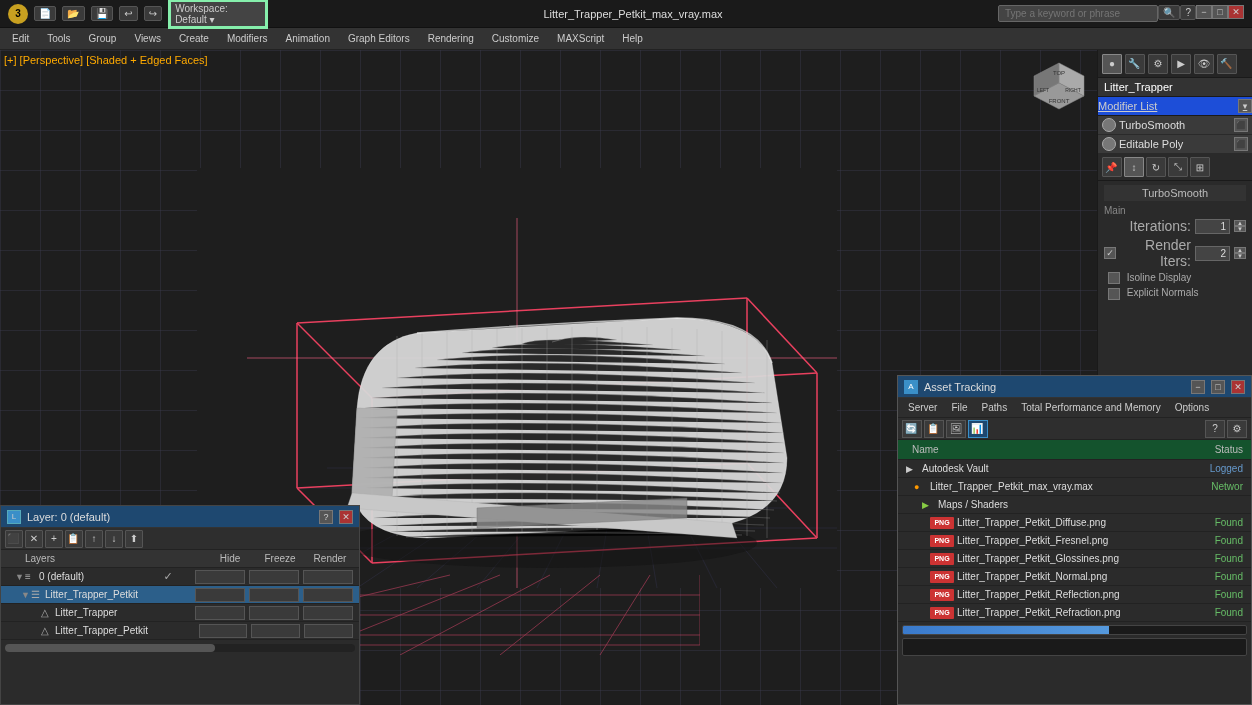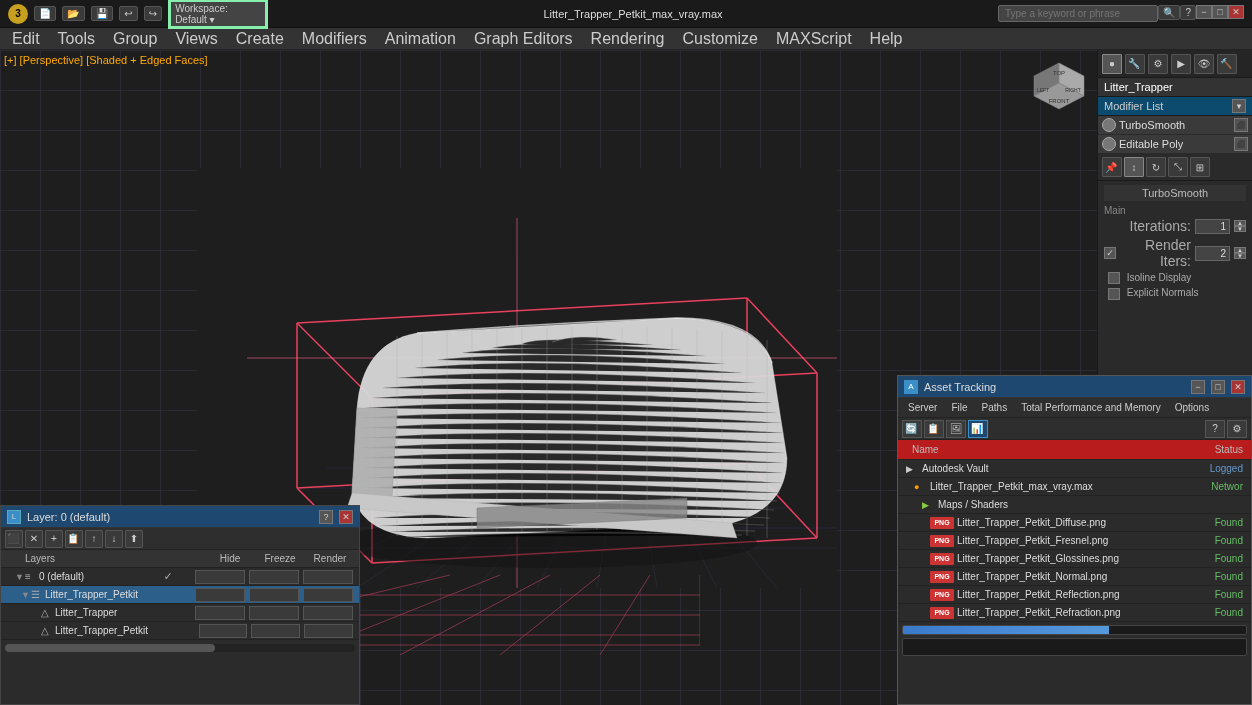--- a/index.html
+++ b/index.html
@@ -88,21 +88,21 @@
       display: flex;
       align-items: center;
       padding: 0 4px;
       border-bottom: 1px solid #222;
       gap: 2px;
     }
     .menu-item {
       padding: 2px 8px;
       color: #ccc;
       cursor: pointer;
-      font-size: 16px;
+      font-size: 10px;
       border-radius: 2px;
     }
 
     
     #main {
       display: flex;
       height: calc(705px - 50px);
     }
 
     
@@ -199,26 +199,27 @@
     .panel-icon.active { background: #555; border-color: #888; }
 
     #object-name-bar {
       background: #333;
       padding: 3px 6px;
       border-bottom: 1px solid #1a1a1a;
       color: #fff;
       font-size: 11px;
     }
     #modifier-list-bar {
-      background: #0c4a6e;
-      padding: 2px 6px;
+      background: #1d4ed8;
+      padding: 2px 0;
       border-bottom: 1px solid #1a1a1a;
       display: flex;
       align-items: center;
       justify-content: space-between;
+      text-decoration: underline;
     }
     .modifier-list-label { color: #ccc; font-size: 11px; }
     .modifier-list-arrow {
       width: 14px;
       height: 14px;
       background: #555;
       border: 1px solid #777;
       display: flex;
       align-items: center;
       justify-content: center;
@@ -522,21 +523,21 @@
       justify-content: center;
       font-size: 10px;
       color: #ccc;
     }
     .at-tool-btn.active { background: #1e4870; border-color: #3a8fc8; }
     .at-spacer { flex: 1; }
 
     #at-header {
       display: flex;
       align-items: center;
-      background: #b91c1c;
+      background: #14532d;
       height: 20px;
       border-bottom: 1px solid #222;
       padding: 0 4px;
     }
     .at-col-name { flex: 1; color: #bbb; font-size: 10px; padding-left: 10px; }
     .at-col-status { width: 70px; color: #bbb; font-size: 10px; text-align: right; padding-right: 4px; }
 
     .at-row {
       display: flex;
       align-items: center;

